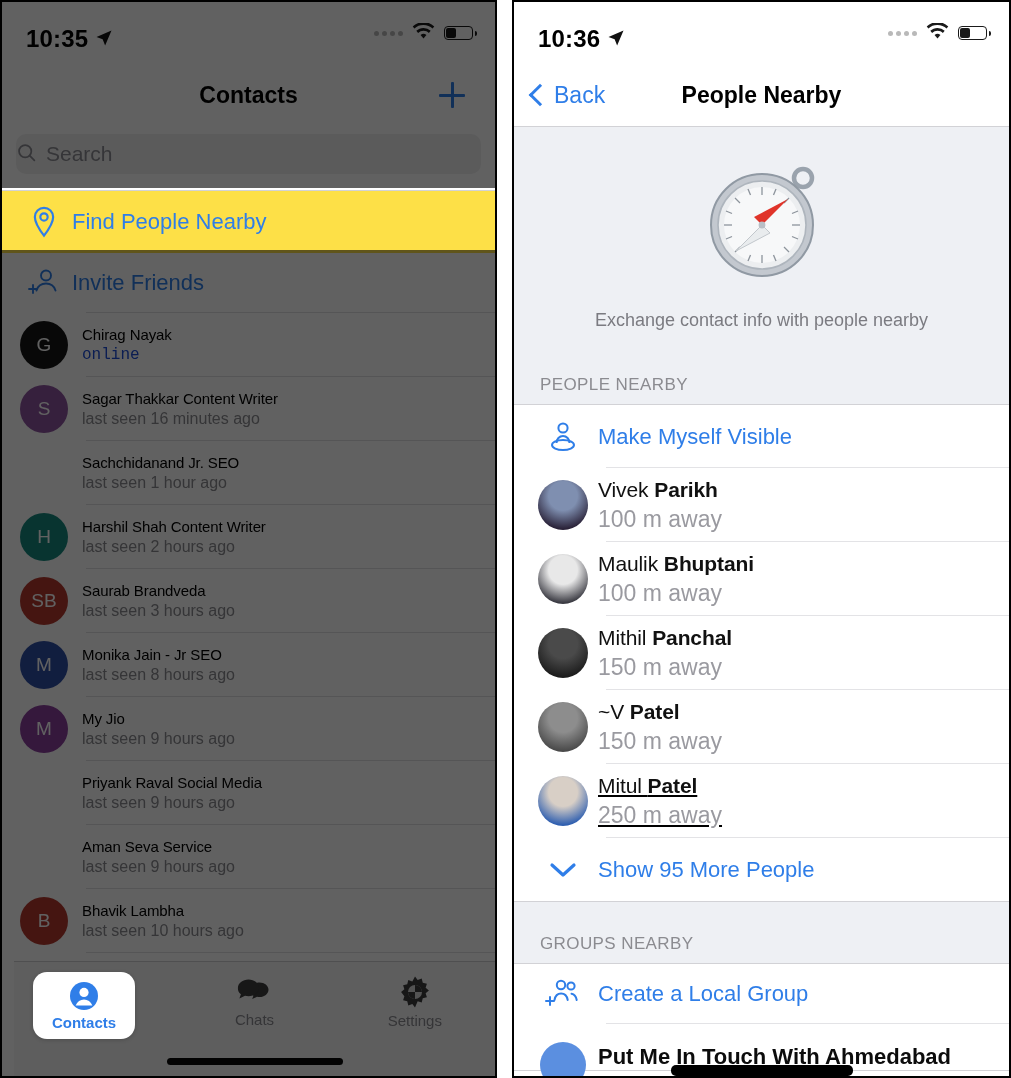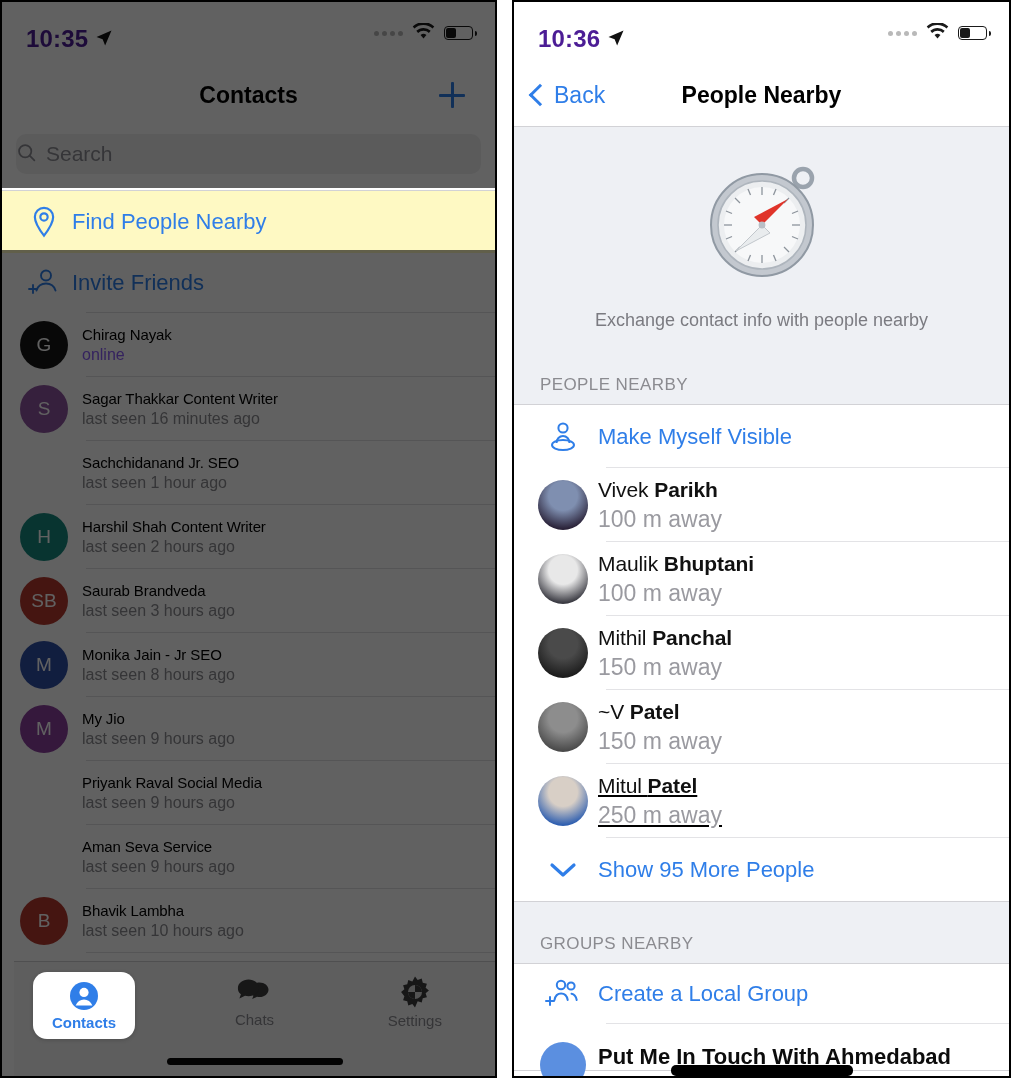--- a/index.html
+++ b/index.html
@@ -6,21 +6,21 @@
   body{width:1011px;height:1078px;font-family:"Liberation Sans",sans-serif;overflow:hidden;}
   .stage{position:relative;width:1011px;height:1078px;background:#fff;}
 
   
   .phone{position:absolute;top:0;height:1078px;overflow:hidden;border:2px solid #000;box-sizing:border-box;}
   .phone-left{left:0;width:497px;background:#fff;}
   .phone-right{left:512px;width:499px;background:#fff;}
 
   
   .statusbar{position:relative;height:62px;display:flex;align-items:center;justify-content:space-between;padding:0 22px 0 24px;box-sizing:border-box;}
-  .sb-time{font-size:24px;font-weight:bold;letter-spacing:.2px;color:#4c1d95;display:flex;align-items:center;gap:7px;margin-top:12px;}
+  .sb-time{font-size:24px;font-weight:bold;letter-spacing:.2px;color:#000000;display:flex;align-items:center;gap:7px;margin-top:12px;}
   .sb-loc{display:inline-block;}
   .sb-right{display:flex;align-items:center;gap:9px;}
   .dots{display:flex;gap:3px;align-items:center;}
   .dots i{width:5px;height:5px;border-radius:50%;background:#b9b9b9;display:block;}
   .batt{position:relative;width:29px;height:14px;border:1.6px solid #1a1a1a;border-radius:4px;box-sizing:border-box;}
   .batt::after{content:"";position:absolute;right:-4.5px;top:4px;width:2px;height:5px;background:#1a1a1a;border-radius:0 2px 2px 0;}
   .batt b{position:absolute;left:1.3px;top:1.3px;bottom:1.3px;width:10px;background:#1a1a1a;border-radius:2px;display:block;}
 
   
   .l-dim{position:absolute;left:0;right:0;background:rgba(0,0,0,.62);pointer-events:none;}
@@ -35,29 +35,29 @@
   .searchbar{height:40px;border-radius:10px;background:#efeff0;display:flex;align-items:center;gap:9px;}
   .searchbar .sname{font-size:21px;color:#8d8d93;}
   .hairline{height:1px;background:#d2d2d6;}
 
   .row{display:flex;align-items:center;padding:0 14px;box-sizing:border-box;position:relative;background:#fff;}
   .row .sep{position:absolute;left:84px;right:0;bottom:0;height:1px;background:#e0e0e3;}
   .ico{width:56px;flex:0 0 56px;display:flex;align-items:center;justify-content:center;}
   .rowtext{flex:1;min-width:0;}
   .bluelabel{font-size:22px;color:#2f7ee8;}
 
-  .findrow{height:62px;background:#fef9c3;}
+  .findrow{height:62px;background:#fde047;}
   .invrow{height:60px;}
 
   .contact{height:64px;}
   .avatar{width:48px;height:48px;border-radius:50%;display:flex;align-items:center;justify-content:center;color:#fff;font-size:19px;font-weight:500;flex:0 0 48px;overflow:hidden;}
   .avatar.blank{background:transparent;}
   .cname{font-size:15px;color:#000;line-height:1.15;letter-spacing:-.1px;white-space:nowrap;overflow:hidden;}
   .cstatus{font-size:16px;color:#8b8b90;margin-top:3px;}
-  .cstatus.on{color:#8b5cf6;}
+  .cstatus.on{color:#1d4ed8;font-family:Liberation Mono, monospace;}
   .cbody{margin-left:10px;min-width:0;}
 
   .tabbar{position:absolute;left:0;right:0;bottom:0;height:114px;background:#f7f7f8;border-top:1px solid #cfcfd2;margin-left:12px;}
   .tabs{display:flex;height:80px;}
   .tab{flex:1;display:flex;flex-direction:column;align-items:center;justify-content:center;gap:3px;}
   .tab .tlabel{font-size:15px;color:#8b8b90;}
   .tab.active{position:relative;}
   .tab.active .tlabel{color:#2f7ee8;font-weight:bold;}
   .homebar{position:absolute;left:50%;transform:translateX(-50%);bottom:11px;width:176px;height:7px;border-radius:4px;background:#0a0a0a;}
   .spot{position:absolute;background:#fff;border-radius:14px;z-index:30;box-shadow:0 1px 4px rgba(0,0,0,.18);}

